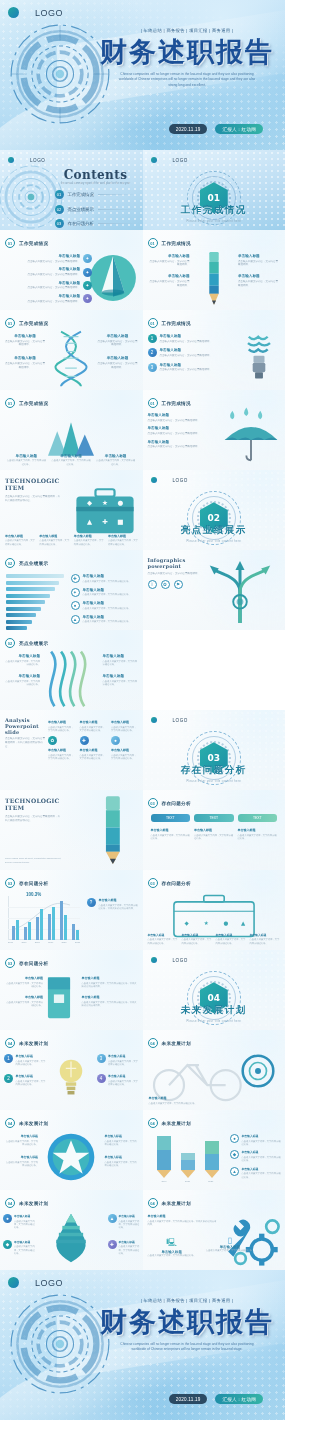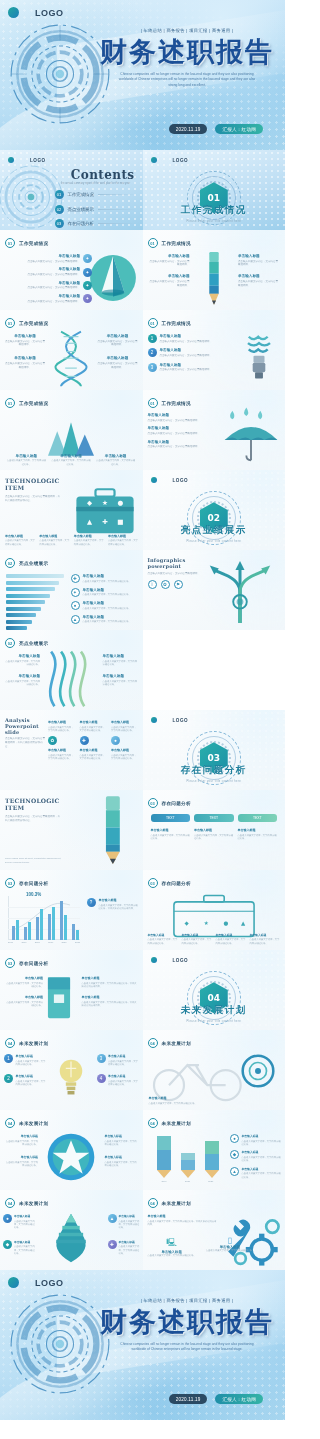--- a/index.html
+++ b/index.html
@@ -58,21 +58,21 @@
   }
   .logo {
     position:absolute; left:8px; top:7px;
     display:flex; align-items:center; gap:4px;
     z-index:6;
   }
   .logo .dot {
     width:11px;height:11px;border-radius:50%;
     background:linear-gradient(135deg,#23a7a0,#1c7fb8);
   }
-  .logo .txt { font-size:9px; font-weight:700; color:#2f4a63; letter-spacing:.5px;padding-left:12px; }
+  .logo .txt { font-size:9px; font-weight:400; color:#2f4a63; letter-spacing:.5px;padding-left:12px; }
   .logo.sm .dot { width:6px;height:6px; }
   .logo.sm .txt { font-size:4.6px; }
 
   .t-right {
     position:absolute; right:10px; top:28px; width:176px;
     text-align:center; z-index:5;
   }
   .t-kicker {
     font-size:4.3px; color:#2d5c86; letter-spacing:.3px; margin-bottom:5px;
     white-space:nowrap;
@@ -108,21 +108,21 @@
     background:
       radial-gradient(circle at 20% 70%, #cfe8f8 0%, rgba(207,232,248,0) 55%),
       linear-gradient(160deg,#e9f5fd 0%,#bfdff4 60%,#9dcfec 100%);
   }
   .dotfield {
     position:absolute; inset:0;
     background-image:radial-gradient(rgba(255,255,255,.8) .9px, transparent 1px);
     background-size:6px 6px; opacity:.6;
   }
   .contents-title {
-    position:absolute; right:8px; top:18px; width:78px; text-align:right;
+    position:absolute; right:8px; top:18px; width:78px; text-align:center;
     font-family:"DejaVu Serif","Liberation Serif",serif;
     font-size:12px; font-weight:700; color:#2c4a66; letter-spacing:.4px;
   }
   .contents-sub {
     position:absolute; right:8px; top:32px; width:78px; text-align:center;
     font-size:2.6px; color:#7d9ab2; line-height:1.5;
   }
   .toc { position:absolute; right:6px; top:40px; width:82px; }
   .toc-item { display:flex; align-items:center; gap:4px; margin-bottom:5.5px; }
   .toc-num {

